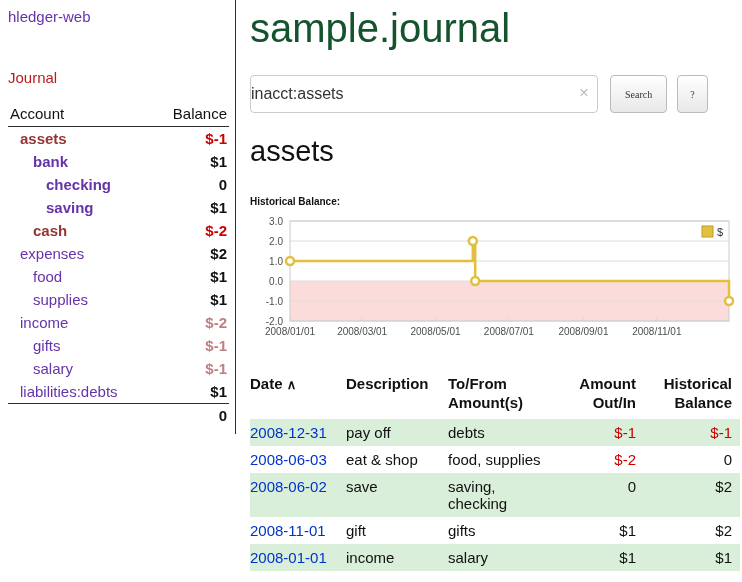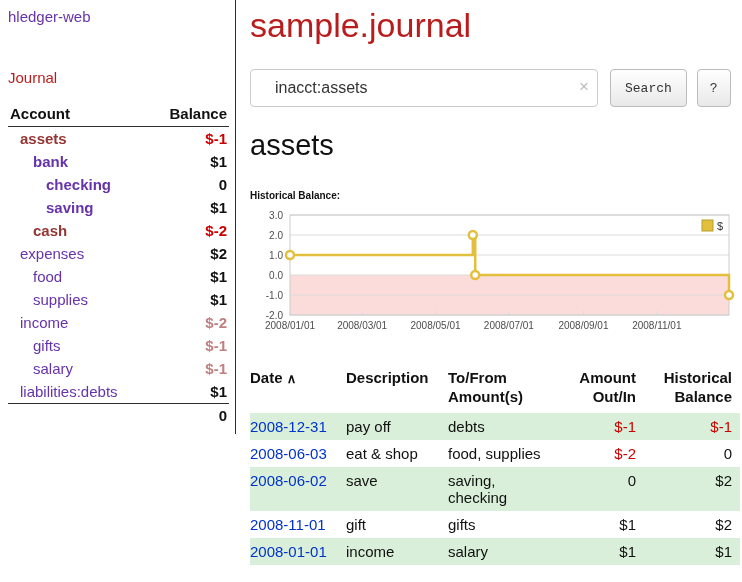--- a/index.html
+++ b/index.html
@@ -6,48 +6,48 @@
   html,body { width: 742px; height: 582px; background: #fff; overflow: hidden;
               font-family: "Liberation Sans", sans-serif; color: #111; }
   .app { display: flex; width: 672px; }
 
   
   .sidebar { width: 236px; flex: none; height: 434px; border-right: 1px solid #2e2e2e;
              padding: 8px 6px 0 8px; }
   .app-title { color: #6633aa; font-size: 15px; cursor: pointer; }
   .journal-link { color: #b91c1c; font-size: 15px; margin-top: 44px; cursor: pointer; }
   table.accounts { width: 100%; border-collapse: collapse; font-size: 15px; margin-top: 16px; }
-  table.accounts th { font-weight: 700; text-align: left; padding: 3px 2px 4px 2px;
+  table.accounts th { font-weight: 400; text-align: left; padding: 3px 2px 4px 2px;
                       border-bottom: 1px solid #2e2e2e; }
   table.accounts th.bal-h { text-align: right; }
   table.accounts td { padding: 3px 2px; }
   table.accounts td.acct a { color: #6633aa; text-decoration: none; cursor: pointer; }
   table.accounts td.tone-maroon a { color: #943634; }
   table.accounts td.match a { font-weight: 700; }
   table.accounts td.ind0 { padding-left: 12px; }
   table.accounts td.ind1 { padding-left: 25px; }
   table.accounts td.ind2 { padding-left: 38px; }
   table.accounts td.bal { text-align: right; font-weight: 700; color: #111; }
   table.accounts td.bal.neg { color: #cc0000; }
   table.accounts td.bal.neg-soft { color: #c07f7f; }
   table.accounts tr.total-row td { border-top: 1px solid #2e2e2e; font-weight: 700; }
 
   
   .main { flex: 1; padding: 6px 4px 0 14px; }
-  .page-title { font-size: 34px; font-weight: 400; color: #b91c1c; }
+  .page-title { font-size: 40px; font-weight: 400; color: #14532d; }
   .search-row { margin-top: 24px; display: flex; align-items: center; }
   .search-wrap { position: relative; width: 348px; }
-  .search-input { width: 348px; height: 38px; font-size: 16px; padding: 8px 28px 8px 24px;
+  .search-input { width: 348px; height: 38px; font-size: 16px; padding: 8px 28px 8px 0;
                   border: 1px solid #ccc; border-radius: 4px; color: #333;
                   font-family: "Liberation Sans", sans-serif; outline: none; }
   .clear-x { position: absolute; right: 9px; top: 9px; color: #bdbdbd; font-size: 17px;
              line-height: 18px; cursor: pointer; }
-  .btn { margin-left: 12px; height: 38px; padding: 0 14px; font-size: 13px; color: #333;
+  .btn { margin-left: 12px; height: 38px; padding: 0 14px; font-size: 10px; color: #333;
          background: linear-gradient(#ffffff, #e8e8e8); border: 1px solid #bbb;
-         border-radius: 4px; cursor: pointer; font-family: Liberation Mono, monospace; }
+         border-radius: 4px; cursor: pointer; font-family: Liberation Serif, serif; }
   .btn.help { margin-left: 10px; padding: 0 12px; }
   .account-heading { font-size: 29px; font-weight: 400; margin-top: 22px; }
   .chart-title { font-size: 10px; font-weight: 700; margin-top: 28px; }
   .chart-box { margin-top: 8px; height: 142px; }
   .chart-box svg text.tick { font-size: 10px; fill: #4d4d4d; font-family: "Liberation Sans", sans-serif; }
   .chart-box svg text.legend { font-size: 11px; fill: #333; font-family: "Liberation Sans", sans-serif; }
 
   
   table.register { margin-top: 14px; border-collapse: collapse; table-layout: fixed;
                    width: 490px; font-size: 15px; }

